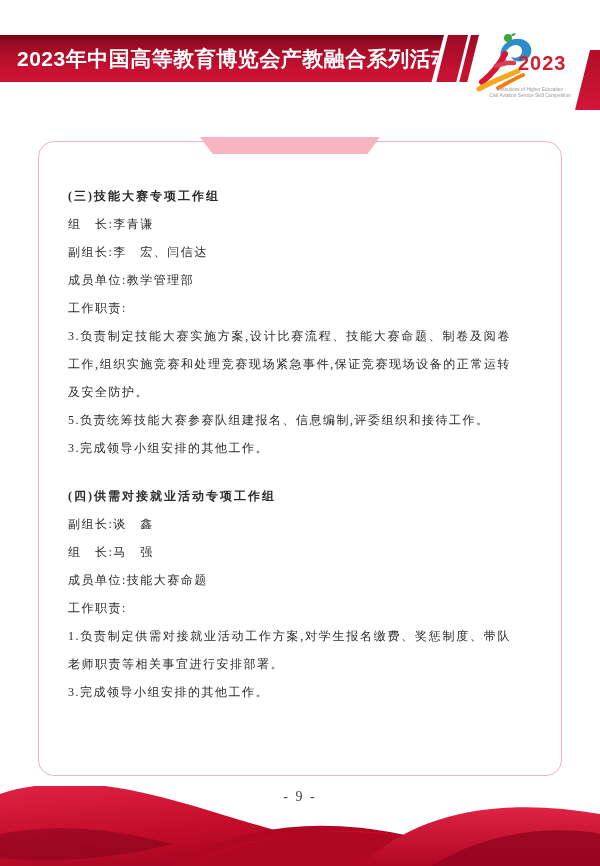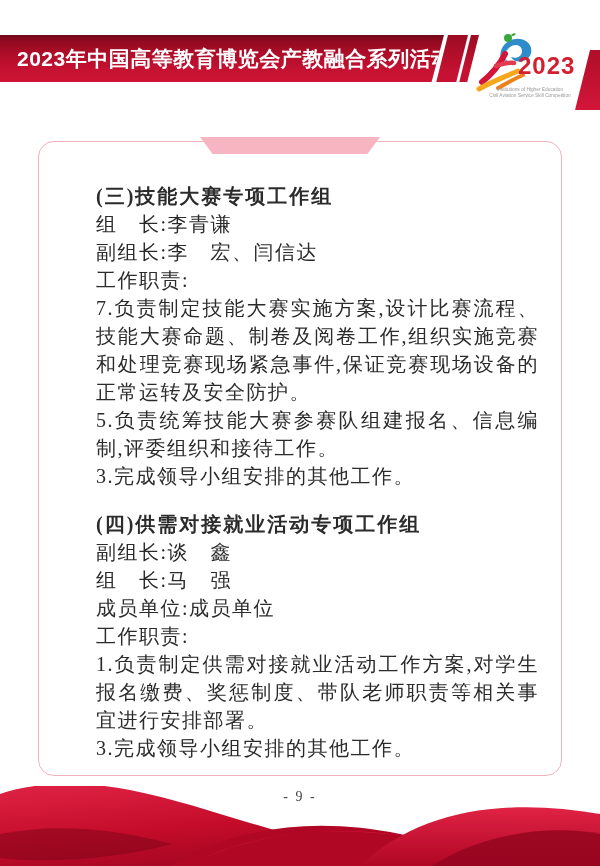--- a/index.html
+++ b/index.html
@@ -33,42 +33,42 @@
   .stripe-2 { left:471px; width:8px; }
   .right-wedge {
     position:absolute; left:590px; top:50px; width:70px; height:60px;
     background:linear-gradient(180deg,#b00e28 0%,#d3163a 100%);
     transform:skewX(-14deg); transform-origin:top left;
   }
 
   
   .logo { position:absolute; left:474px; top:32px; width:112px; height:76px; }
   .logo-year {
-    position:absolute; left:44px; top:20px; font-size:24px; font-weight:bold;
+    position:absolute; left:44px; top:20px; font-size:20px; font-weight:bold;
     color:#d22030; font-family:"Liberation Sans","DejaVu Sans",sans-serif; letter-spacing:1px;
   }
   .logo-caption {
     position:absolute; left:-6px; top:54px; width:124px; text-align:center;
     font-size:6px; line-height:7px; color:#999999; transform:scale(0.8);
     font-family:"Liberation Sans","DejaVu Sans",sans-serif; white-space:nowrap;
   }
 
   
   .frame {
     position:absolute; left:38px; top:141px; width:524px; height:635px;
     border:1.5px solid #f3b1bc; border-radius:16px; background:#ffffff;
   }
   .frame-tab {
     position:absolute; left:200px; top:137px; width:180px; height:17px;
     background:#f7b4c1;
     clip-path:polygon(0 0,100% 0,93% 100%,7% 100%);
   }
   .content {
-    position:absolute; left:96px; top:182px; width:443px;
-    font-size:20px; line-height:28px; letter-spacing:1.5px;
+    position:absolute; left:68px; top:182px; width:443px;
+    font-size:12px; line-height:28px; letter-spacing:1.5px;
     text-align:justify;
   }
   .sec-heading { font-weight:bold; letter-spacing:2px; }
   .sec-2 .sec-heading { margin-top:20px; }
   .duty { text-align:justify; }
 
   
   .page-number {
     position:absolute; left:0; top:789px; width:600px; text-align:center;
     font-size:14px; color:#444; letter-spacing:2px; z-index:5;
@@ -111,31 +111,32 @@
 
 <div class="frame"></div>
 <div class="frame-tab"></div>
 
 <div class="content">
 
   <div class="section sec-1">
     <div class="sec-heading">(三)技能大赛专项工作组</div>
     <div class="field-line">组　长:李青谦</div>
     <div class="field-line">副组长:李　宏、闫信达</div>
+    <div class="field-line">成员单位:教学管理部</div>
     <div class="field-line">工作职责:</div>
-    <p class="duty">7.负责制定技能大赛实施方案,设计比赛流程、技能大赛命题、制卷及阅卷工作,组织实施竞赛和处理竞赛现场紧急事件,保证竞赛现场设备的正常运转及安全防护。</p>
+    <p class="duty">3.负责制定技能大赛实施方案,设计比赛流程、技能大赛命题、制卷及阅卷工作,组织实施竞赛和处理竞赛现场紧急事件,保证竞赛现场设备的正常运转及安全防护。</p>
     <p class="duty">5.负责统筹技能大赛参赛队组建报名、信息编制,评委组织和接待工作。</p>
     <p class="duty">3.完成领导小组安排的其他工作。</p>
   </div>
 
   <div class="section sec-2">
     <div class="sec-heading">(四)供需对接就业活动专项工作组</div>
     <div class="field-line">副组长:谈　鑫</div>
     <div class="field-line">组　长:马　强</div>
-    <div class="field-line">成员单位:成员单位</div>
+    <div class="field-line">成员单位:技能大赛命题</div>
     <div class="field-line">工作职责:</div>
     <p class="duty">1.负责制定供需对接就业活动工作方案,对学生报名缴费、奖惩制度、带队老师职责等相关事宜进行安排部署。</p>
     <p class="duty">3.完成领导小组安排的其他工作。</p>
   </div>
 
 </div>
 
 <div class="page-number">- 9 -</div>
 
 <svg class="waves" viewBox="0 0 600 80" preserveAspectRatio="none">

